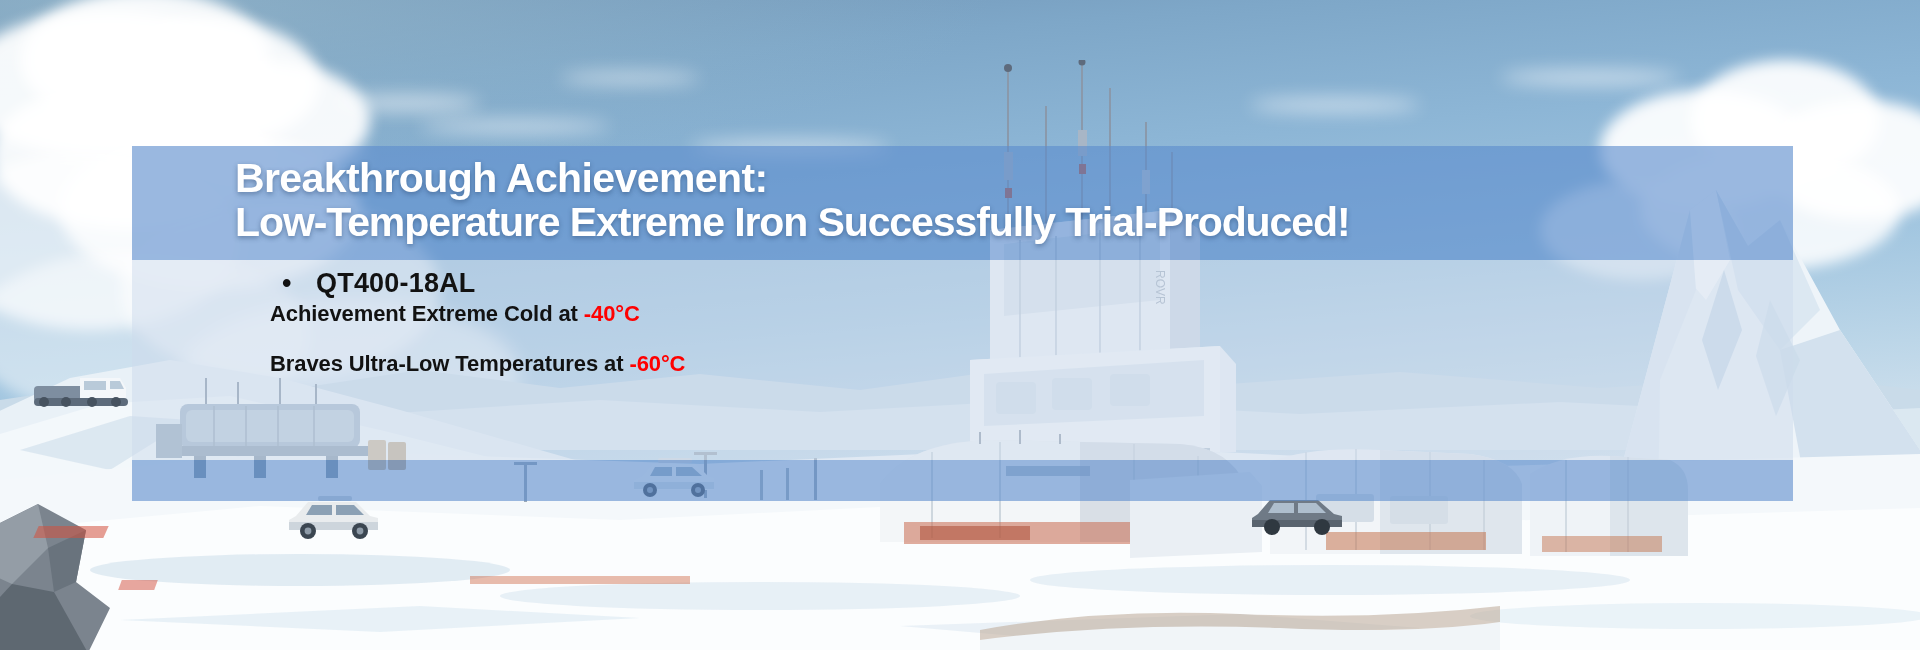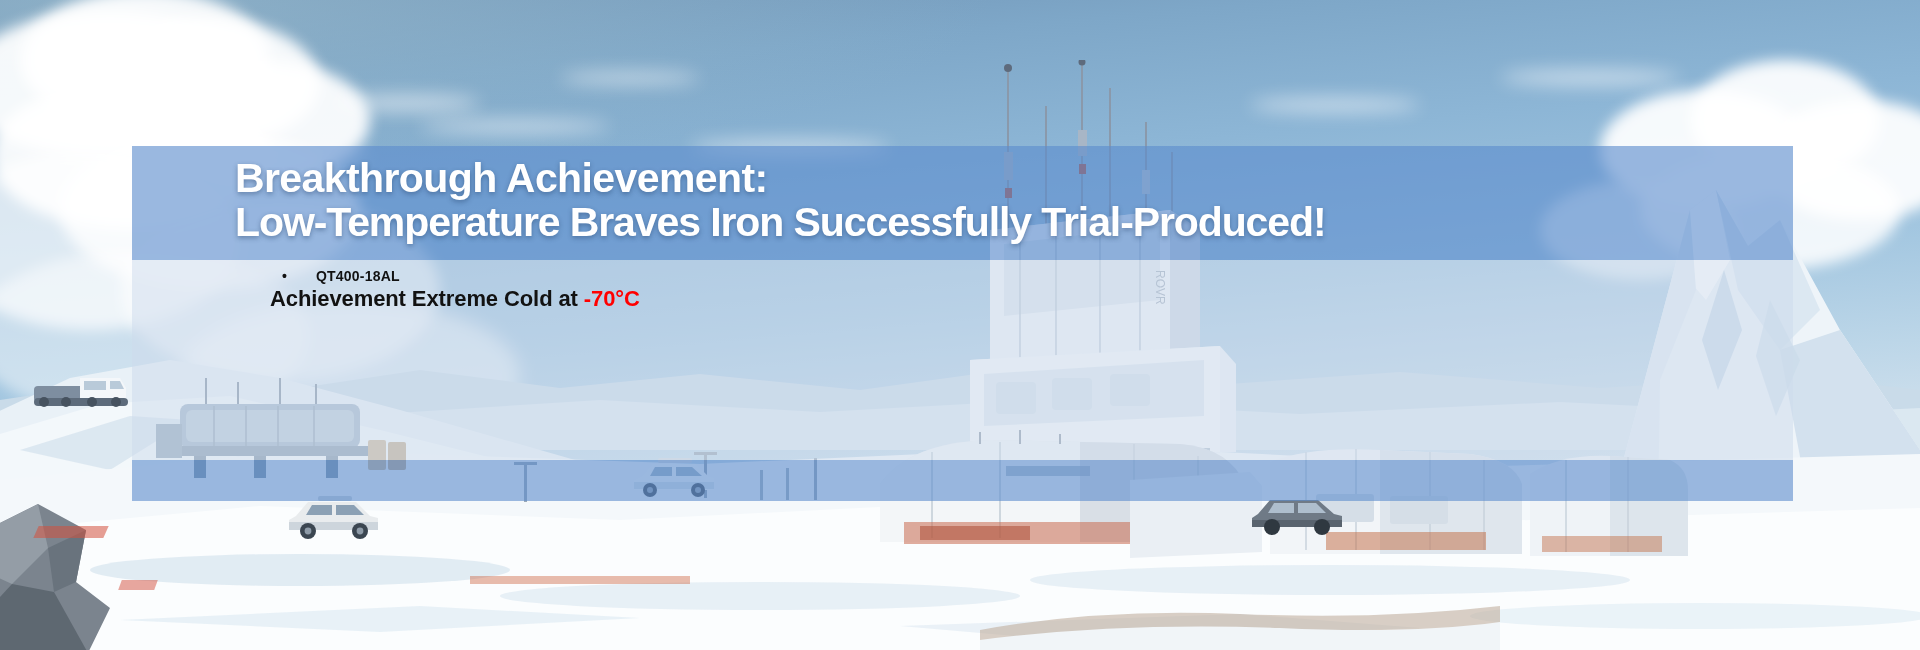--- a/index.html
+++ b/index.html
@@ -30,21 +30,21 @@
   .band-bot{top:314px;height:41px;background:rgba(92,140,205,0.60);}
 
   #headline{position:absolute;left:103px;top:10px;width:1560px;
     color:#ffffff;font-weight:bold;font-size:41px;line-height:1.08;
     letter-spacing:-0.6px;
     text-shadow:0 2px 5px rgba(30,60,100,.45);}
   #headline .l2{display:block;letter-spacing:-1.1px;}
 
   #bullets{position:absolute;left:150px;top:122px;width:1400px;color:#121212;}
   .blk{margin-bottom:24px;}
-  .bline1{font-size:14px;font-weight:bold;letter-spacing:.2px;}
+  .bline1{font-size:27px;font-weight:bold;letter-spacing:.2px;}
   .bline1 .dot{display:inline-block;width:34px;}
   .bline2{font-size:22px;font-weight:bold;letter-spacing:-0.1px;margin-top:2px;margin-left:-12px;}
   .temp{color:#ff0000;}
 
   
   .vh{position:absolute;}
   .px{position:absolute;}
 </style>
 </head>
 <body>
@@ -336,33 +336,36 @@
     <div class="px" style="left:470px;top:576px;width:220px;height:8px;background:#cf6a4a;opacity:.45;"></div>
   </div>
 
   <div id="panel">
     <div class="band band-top"></div>
     <div class="band band-mid"></div>
     <div class="band band-bot"></div>
 
     <div id="headline">
       <span>Breakthrough Achievement:</span>
-      <span class="l2">Low-Temperature Braves Iron Successfully Trial-Produced!</span>
+      <span class="l2">Low-Temperature Extreme Iron Successfully Trial-Produced!</span>
     </div>
 
     <div id="bullets">
 
       <div class="blk">
         <div class="bline1">
           <span class="dot">•</span><span>QT400-18AL</span>
         </div>
         <div class="bline2">
-          <span>Achievement Extreme Cold at </span><span class="temp">-70°C</span>
+          <span>Achievement Extreme Cold at </span><span class="temp">-40°C</span>
         </div>
       </div>
 
       <div class="blk">
+        <div class="bline2">
+          <span>Braves Ultra-Low Temperatures at </span><span class="temp">-60°C</span>
+        </div>
       </div>
 
     </div>
   </div>
 
 </div>
 
 </body></html>

